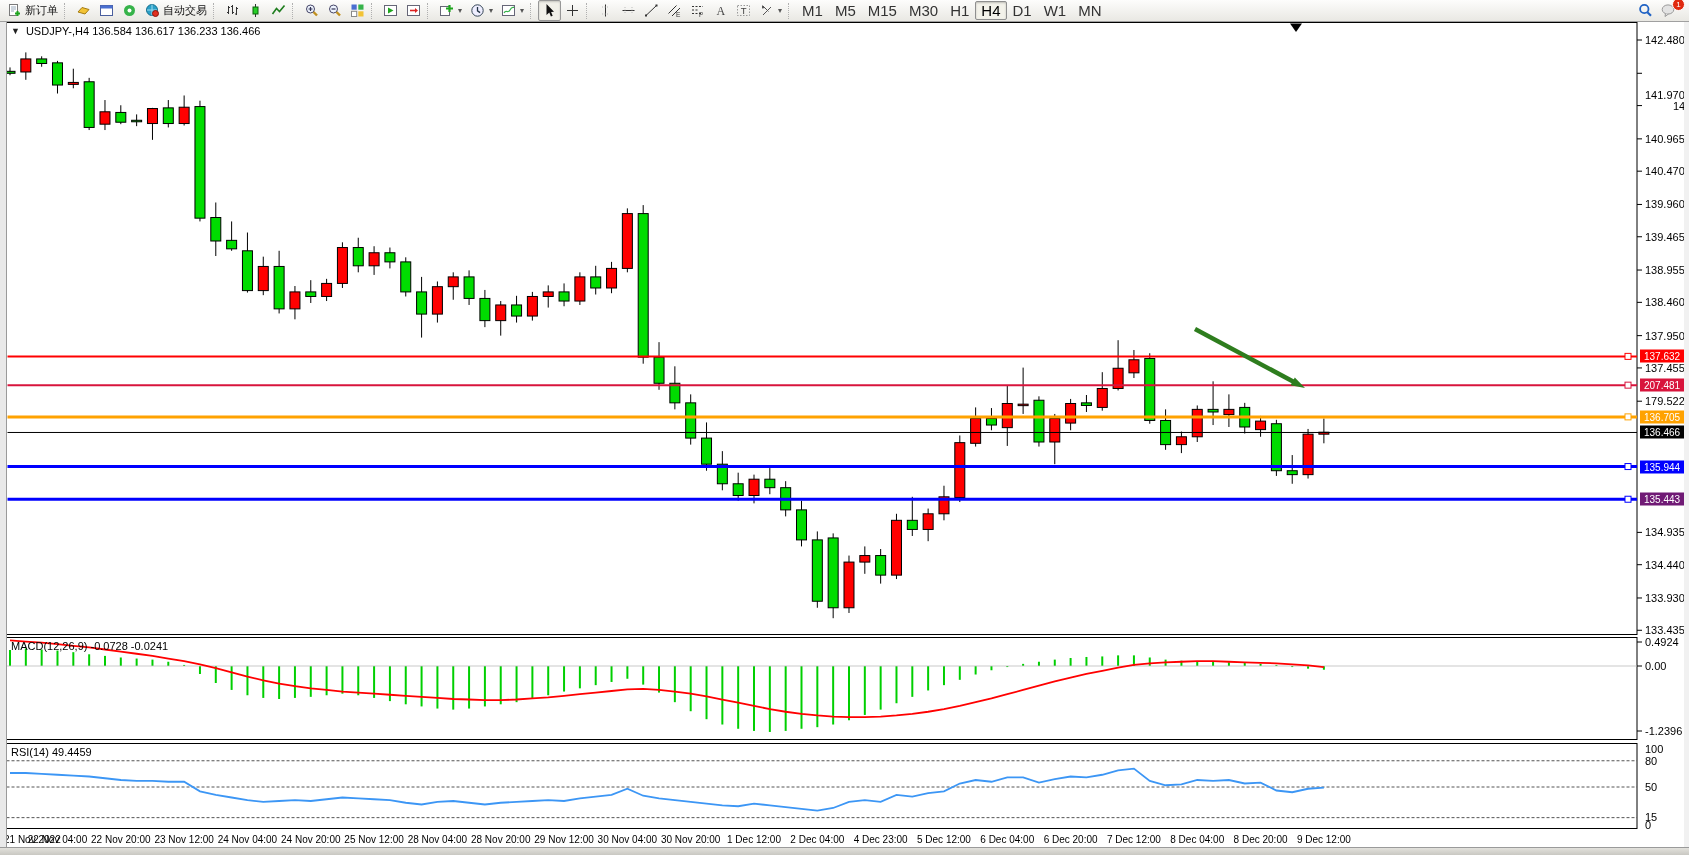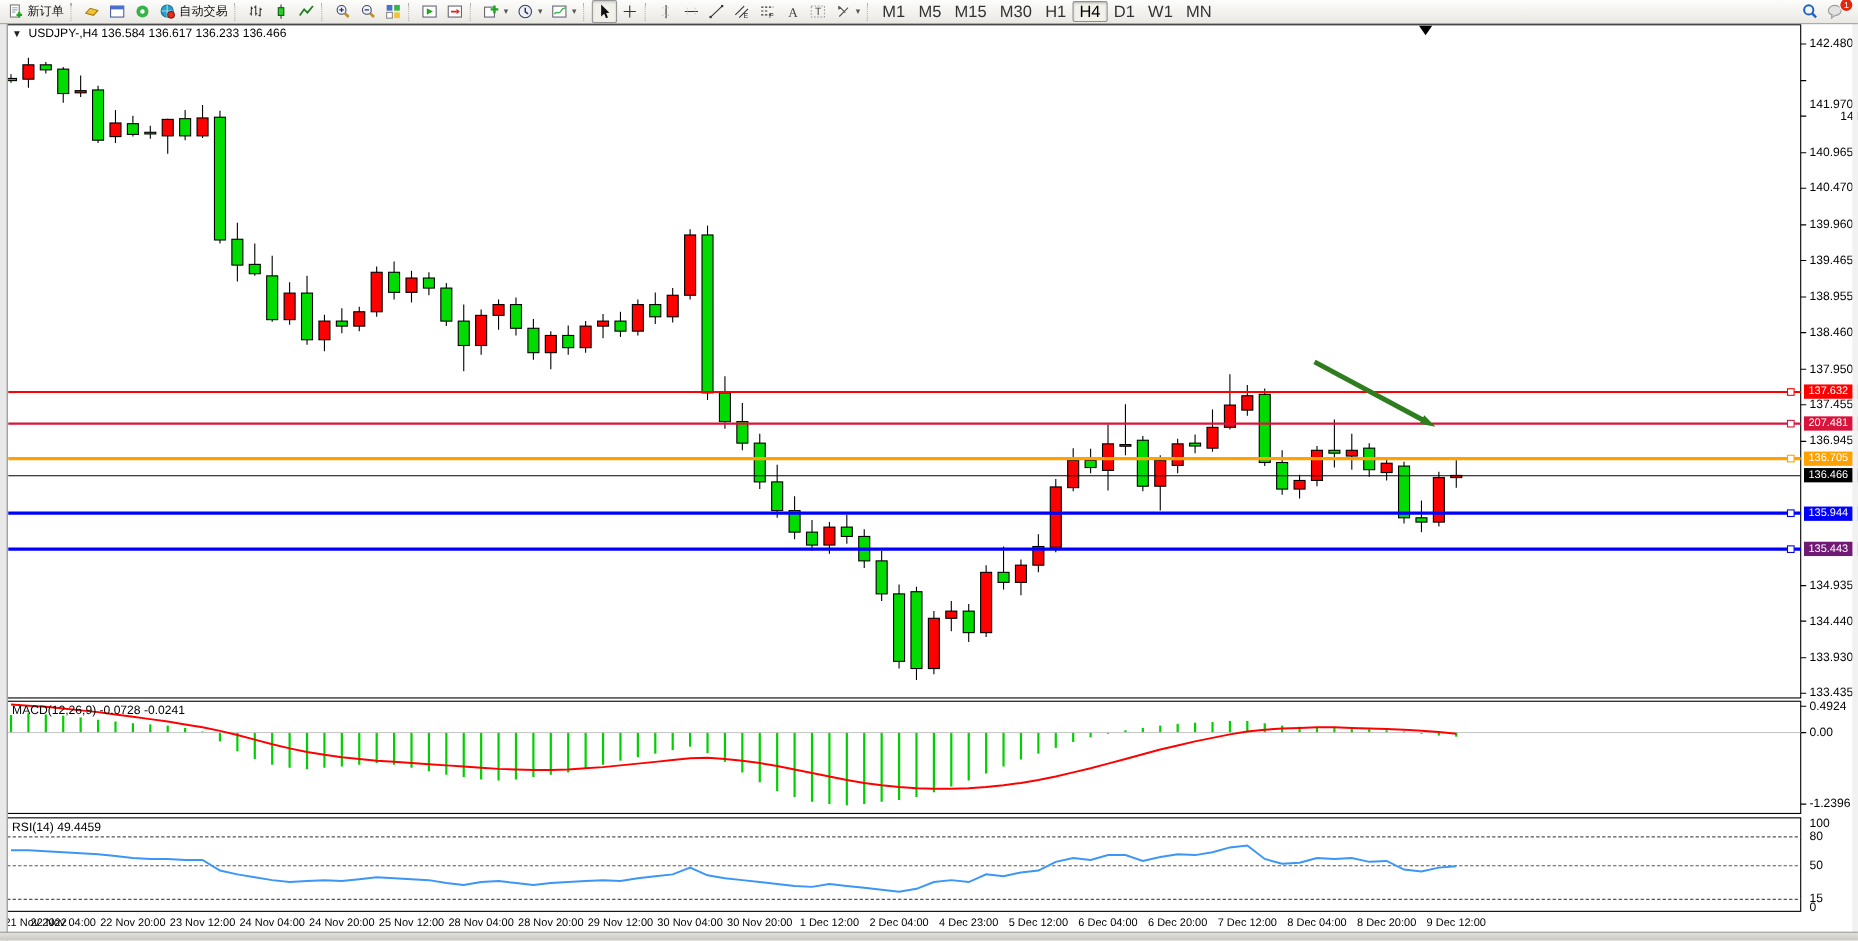--- a/index.html
+++ b/index.html
@@ -547,21 +547,21 @@
       <div class="ptick" style="top: 73.2826px; margin-top: 22px;">141.970</div>
       <div class="ptick" style="top: 105.586px; margin-left: 28px;">141.475</div>
       <div class="ptick" style="top: 138.869px;">140.965</div>
       <div class="ptick" style="top: 171.173px;">140.470</div>
       <div class="ptick" style="top: 204.455px;">139.960</div>
       <div class="ptick" style="top: 236.759px;">139.465</div>
       <div class="ptick" style="top: 270.041px;">138.955</div>
       <div class="ptick" style="top: 302.345px;">138.460</div>
       <div class="ptick" style="top: 335.628px;">137.950</div>
       <div class="ptick" style="top: 367.931px;">137.455</div>
-      <div class="ptick" style="top: 401.214px;">136.945</div>
+      <div class="ptick" style="top: 401.214px;">179.522</div>
       <div class="ptick" style="top: 532.387px;">134.935</div>
       <div class="ptick" style="top: 564.69px;">134.440</div>
       <div class="ptick" style="top: 597.973px;">133.930</div>
       <div class="ptick" style="top: 630.277px;">133.435</div>
       <div class="ptag" style="top: 356.38px; background: rgb(255, 0, 0);">137.632</div>
       <div class="ptag" style="top: 385.16px; background: rgb(216, 20, 60);">207.481</div>
       <div class="ptag" style="top: 416.876px; background: rgb(255, 162, 0);">136.705</div>
       <div class="ptag" style="top: 432.474px; background: rgb(0, 0, 0);">136.466</div>
       <div class="ptag" style="top: 466.539px; background: rgb(0, 0, 255);">135.944</div>
       <div class="ptag" style="top: 499.235px; background: #701a75;">135.443</div>

